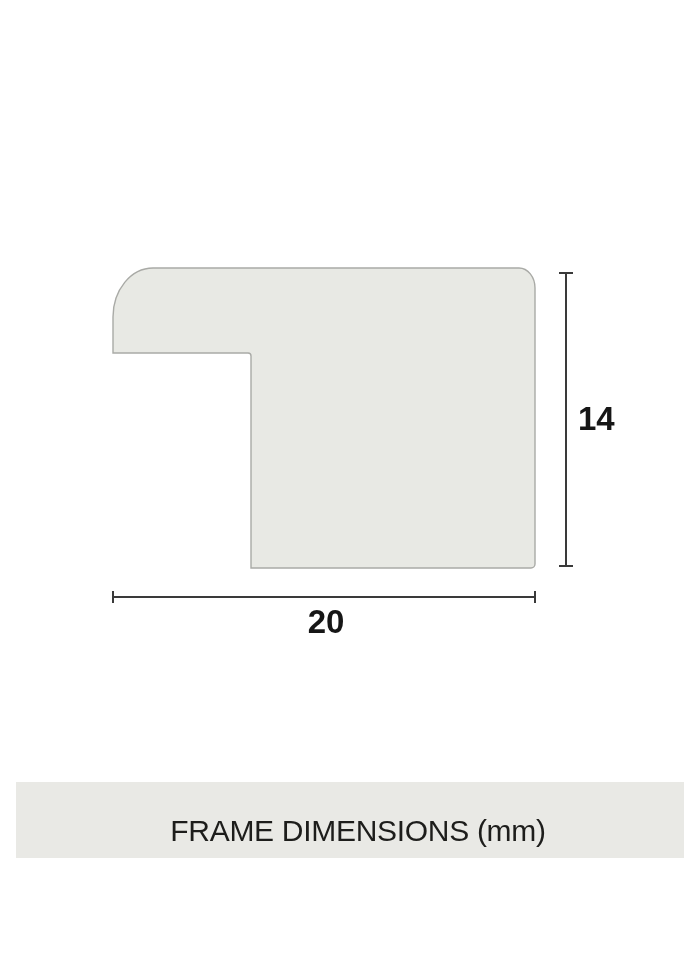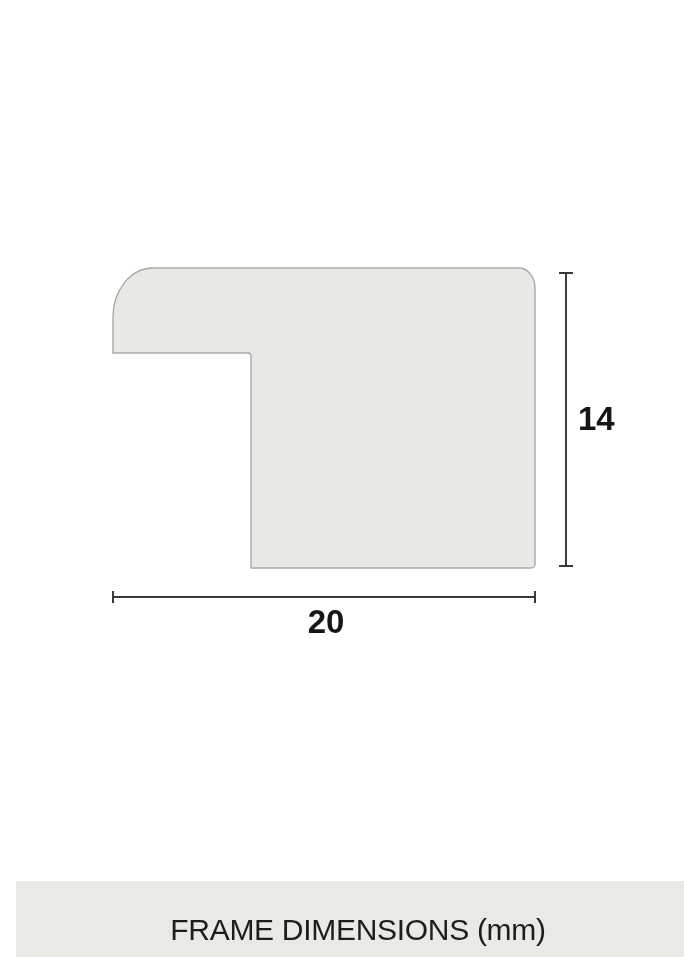--- a/index.html
+++ b/index.html
@@ -4,21 +4,21 @@
 <style>
   html, body {
     margin: 0;
     padding: 0;
     background: #ffffff;
     font-family: "Liberation Sans", sans-serif;
   }
   .screen {
     position: relative;
     width: 684px;
-    height: 957px;
+    height: 858px;
     background: #ffffff;
     overflow: hidden;
   }
   .diagram-svg {
     position: absolute;
     top: 0;
     left: 0;
     display: block;
   }
   .profile-shape {

